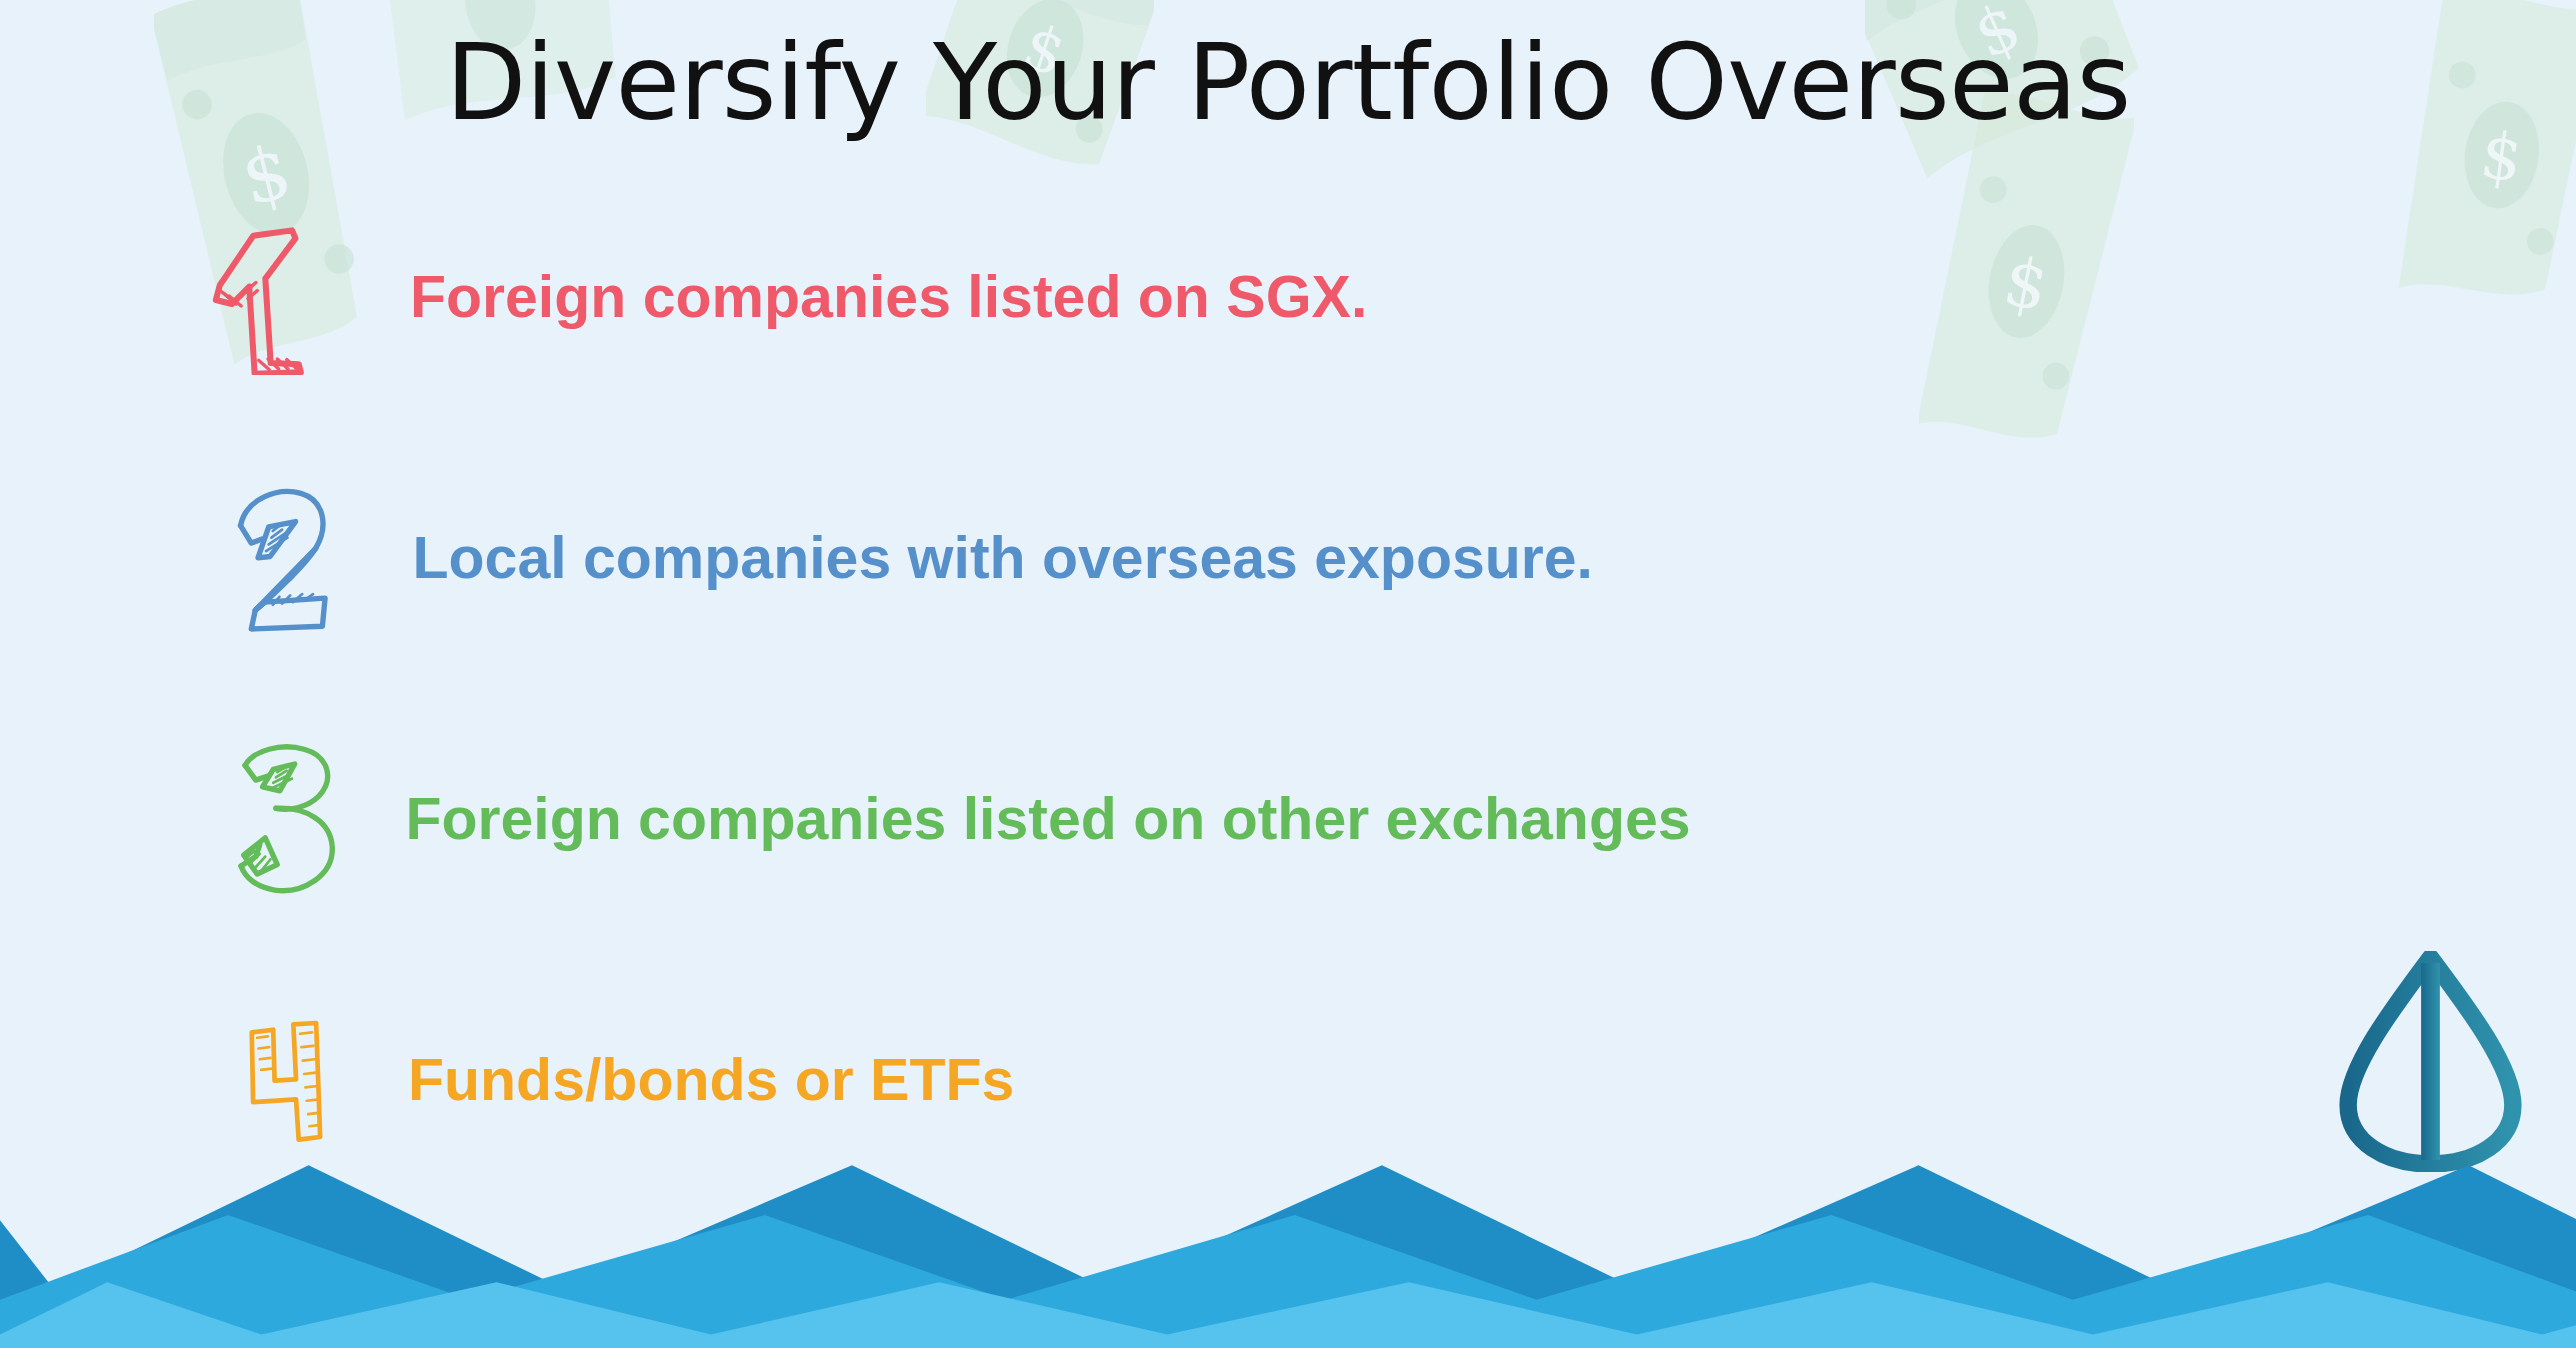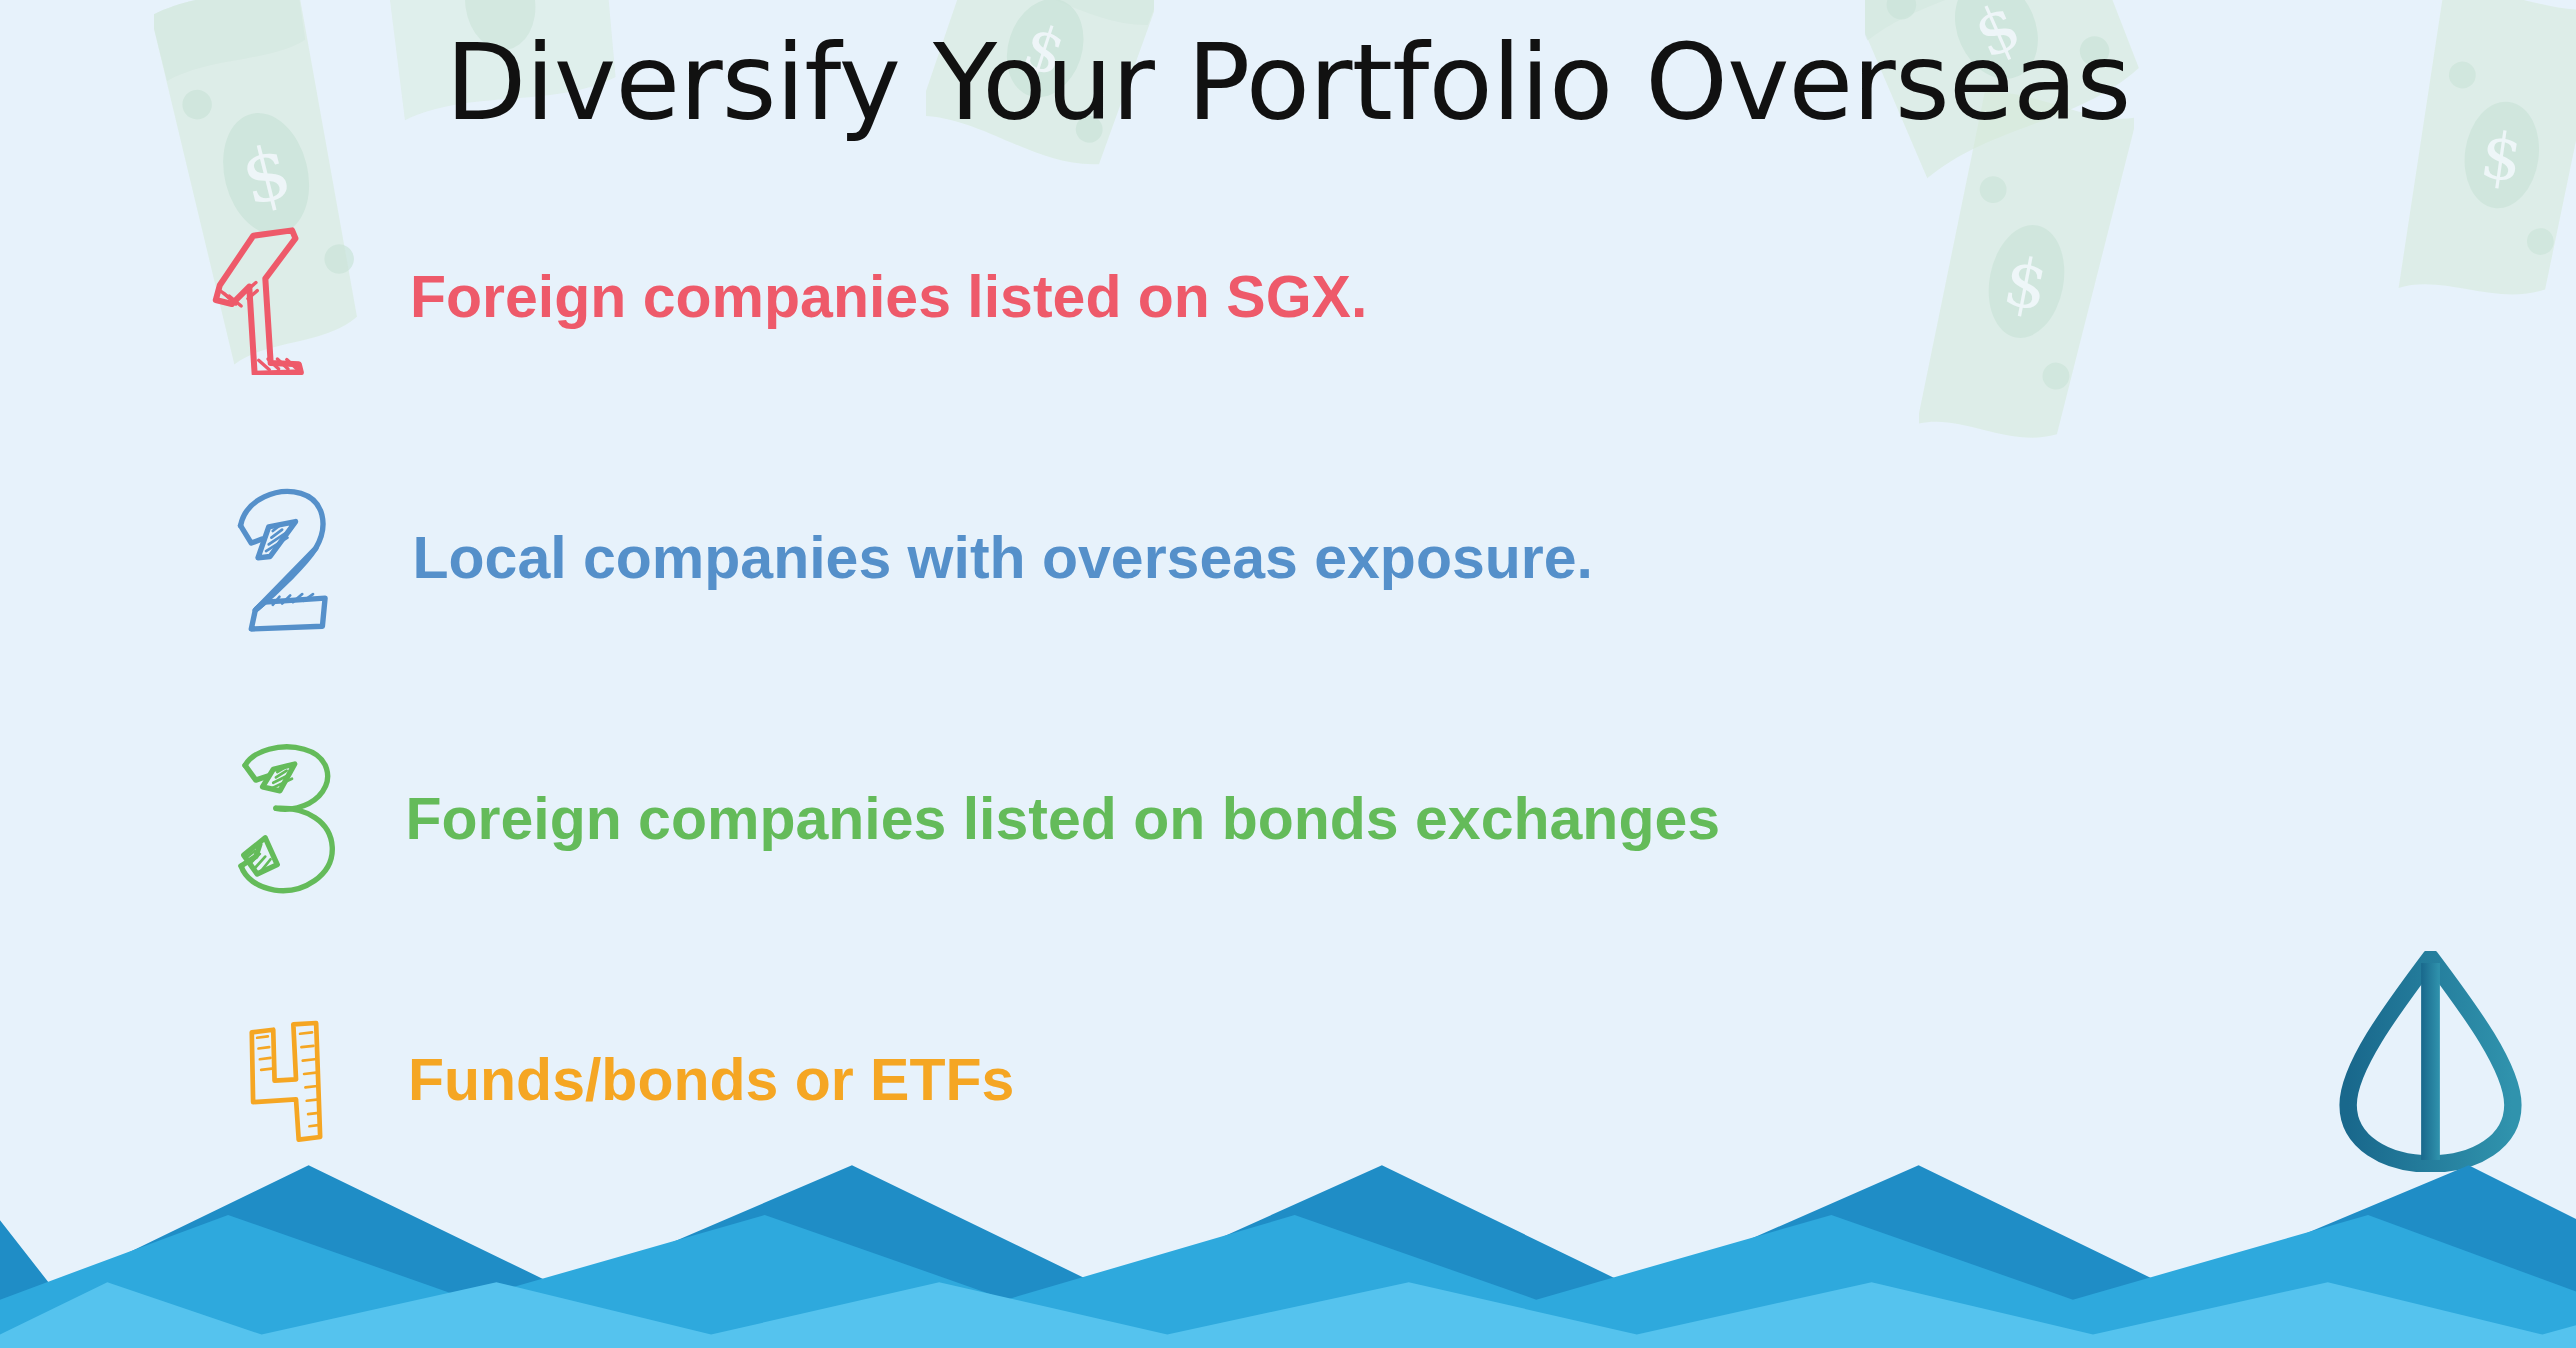--- a/index.html
+++ b/index.html
@@ -247,21 +247,21 @@
             <path d="M60 62 L 84 50" stroke-width="4"></path>
             <path d="M58 70 L 88 56" stroke-width="4"></path>
             <path d="M16 170 L 48 144 L 66 184 L 36 198 Z"></path>
             <path d="M22 172 L 32 164" stroke-width="4"></path>
             <path d="M26 182 L 40 168" stroke-width="4"></path>
             <path d="M32 190 L 48 172" stroke-width="4"></path>
             <path d="M40 196 L 56 176" stroke-width="4"></path>
           </g>
         </svg>
       </div>
-      <div class="row-text" style="color:#64bb5a">Foreign companies listed on bonds exchanges</div>
+      <div class="row-text" style="color:#64bb5a">Foreign companies listed on other exchanges</div>
     </div>
 
     <div class="row" id="row-4">
       <div class="numicon">
         <svg width="94" height="124" viewBox="0 0 140 185">
           <g fill="none" stroke="#f5a623" stroke-width="7" stroke-linecap="round" stroke-linejoin="round">
             <path d="M10 20 L 42 16 L 44 92 L 76 90 L 72 8 L 106 6 L 112 176 L 80 180 L 76 120 L 12 124 Z"></path>
             <path d="M18 28 L 34 26" stroke-width="4"></path>
             <path d="M20 44 L 36 42" stroke-width="4"></path>
             <path d="M22 60 L 38 58" stroke-width="4"></path>

